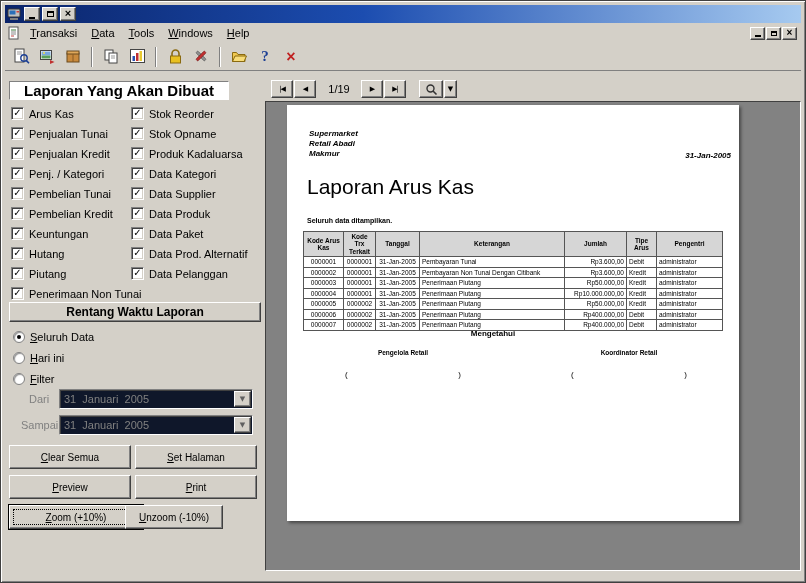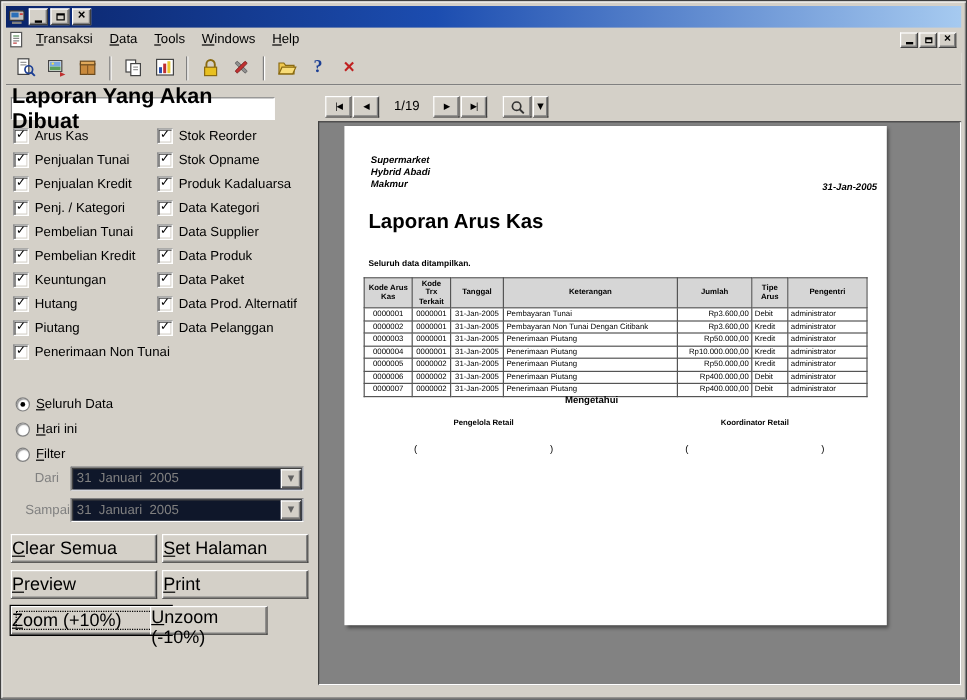--- a/index.html
+++ b/index.html
@@ -38,21 +38,21 @@
   .tsep{width:2px;height:20px;border-left:1px solid #808080;border-right:1px solid #fff;margin:0 4px}
   .glyph.help{color:#1c3f94;font-weight:bold;font-size:15px;font-family:"Liberation Serif",serif}
   .glyph.exit{color:#c02020;font-weight:bold;font-size:16px;line-height:1}
 
   
   .main{position:absolute;left:4px;right:4px;top:70px;bottom:4px;background:#d4d0c8}
 
   
   .panel-header{position:absolute;left:4px;top:10px;width:220px;height:19px;background:#fff;
     border:1px solid;border-color:#808080 #fff #fff #808080;display:flex;align-items:center;justify-content:center;
-    font-weight:bold;font-size:18px}
+    font-weight:bold;font-size:15px}
   .range-header{position:absolute;left:4px;top:231px;width:252px;height:20px;background:#d4d0c8;
     border:1px solid;border-color:#fff #404040 #404040 #fff;box-shadow:inset -1px -1px 0 #808080;
     display:flex;align-items:center;justify-content:center;font-weight:bold;font-size:12px}
 
   .cb-row,.rd-row{position:absolute;display:flex;align-items:center;gap:5px;height:15px;cursor:default}
   .cbx{width:13px;height:13px;background:#fff;border:1px solid;border-color:#808080 #fff #fff #808080;
     box-shadow:inset 1px 1px 0 #404040, inset -1px -1px 0 #d4d0c8;display:flex;align-items:center;justify-content:center;flex:none}
   .tick{font-family:"DejaVu Sans",sans-serif;font-size:10px;font-weight:bold;line-height:1;margin-top:-1px}
   .cb-label,.rd-label{font-size:11px;white-space:nowrap}
   .rdo{width:12px;height:12px;border-radius:50%;background:#fff;border:1px solid #808080;
@@ -62,22 +62,22 @@
   .dis-label{position:absolute;color:#808080;font-size:11px}
   .combo{position:absolute;height:20px;background:#0f172a;border:1px solid;border-color:#808080 #fff #fff #808080;
     box-shadow:inset 1px 1px 0 #404040;display:flex;align-items:center}
   .combo-text{flex:1;padding-left:4px;color:#808080;white-space:pre;font-size:11px;overflow:hidden}
   .combo-btn{width:17px;height:16px;margin-right:1px;background:#d4d0c8;border:1px solid;
     border-color:#fff #404040 #404040 #fff;box-shadow:inset -1px -1px 0 #808080;
     display:flex;align-items:center;justify-content:center}
   .dn{font-family:"DejaVu Sans",sans-serif;font-size:7px;color:#606060;line-height:1}
 
   .btn{position:absolute;height:24px;background:#d4d0c8;border:1px solid;border-color:#fff #404040 #404040 #fff;
-    box-shadow:inset -1px -1px 0 #808080;font-family:"Liberation Sans",sans-serif;font-size:15px;color:#000;
-    text-align:left;cursor:default}
+    box-shadow:inset -1px -1px 0 #808080;font-family:"Liberation Sans",sans-serif;font-size:10px;color:#000;
+    text-align:center;cursor:default}
   .btn.default{outline:1px solid #000}
   .btn.default::after{content:"";position:absolute;inset:3px;border:1px dotted #000}
 
   
   .pv-nav{position:absolute;left:260px;top:8px;right:0;height:20px;display:flex;align-items:center;padding-left:6px}
   .navbtn{width:22px;height:18px;background:#d4d0c8;border:1px solid;border-color:#fff #404040 #404040 #fff;
     box-shadow:inset -1px -1px 0 #808080;display:flex;align-items:center;justify-content:center;margin-right:1px}
   .navbtn.wide{width:24px}
   .navbtn.narrow{width:13px}
   .ng{font-family:"DejaVu Sans",sans-serif;font-size:7px;line-height:1;color:#000;letter-spacing:-1px}
@@ -85,21 +85,21 @@
   .nav-spacer{width:12px}
 
   .viewport{position:absolute;left:260px;top:30px;right:0;height:470px;background:#828282;
     border:1px solid;border-color:#404040 #fff #fff #404040;overflow:hidden}
   .page{position:absolute;left:21px;top:3px;width:452px;height:416px;background:#fff;
     box-shadow:2px 2px 3px rgba(0,0,0,.45)}
 
   
   .rpt-company{position:absolute;left:22px;top:24px;font-size:8px;font-weight:bold;font-style:italic;line-height:10px}
   .rpt-date{position:absolute;right:8px;top:46px;font-size:8px;font-weight:bold;font-style:italic}
-  .rpt-title{position:absolute;left:20px;top:70px;font-size:17px;font-weight:bold}
+  .rpt-title{position:absolute;left:20px;top:70px;font-size:21px;font-weight:normal}
   .rpt-sub{position:absolute;left:20px;top:112px;font-size:7px;font-weight:bold}
   .rpt-table{position:absolute;left:16px;top:126px;border-collapse:collapse;table-layout:fixed}
   .rpt-table th,.rpt-table td{border:1px solid #555;font-size:6.5px;line-height:1.15;padding:1px 2px;
     overflow:hidden;white-space:nowrap;font-family:"Liberation Sans",sans-serif}
   .rpt-table th{background:#d6d6d6;font-weight:bold;text-align:center;white-space:normal;vertical-align:middle}
   .rpt-table td:nth-child(-n+3){text-align:center}
   .rpt-table td:nth-child(4){text-align:left}
   .rpt-table td:nth-child(5){text-align:right}
   .rpt-ack{position:absolute;left:0;right:40px;top:224px;text-align:center;font-size:8px;font-weight:bold}
   .sign-block{position:absolute;top:244px;width:116px;text-align:center}
@@ -361,20 +361,21 @@
         </span>
         <span class="cb-label">Data Prod. Alternatif</span>
       </div>
     <div class="cb-row" style="left:126px;top:195px">
         <span class="cbx">
           <span class="tick">✓</span>
         </span>
         <span class="cb-label">Data Pelanggan</span>
       </div>
 
+    <div class="range-header">Rentang Waktu Laporan</div>
 
     <div class="rd-row" style="left:8px;top:258px">
         <span class="rdo checked"></span>
         <span class="rd-label"><u>S</u>eluruh Data</span>
       </div>
     <div class="rd-row" style="left:8px;top:279px">
         <span class="rdo"></span>
         <span class="rd-label"><u>H</u>ari ini</span>
       </div>
     <div class="rd-row" style="left:8px;top:300px">
@@ -429,21 +430,21 @@
         </span>
       <span class="navbtn narrow">
           <span class="dn" style="color:#000">▼</span>
         </span>
     </div>
 
     <div class="viewport">
       <div class="page">
         <div class="rpt-company">
           <div>Supermarket</div>
-          <div>Hybrid Abadi</div>
+          <div>Retail Abadi</div>
           <div>Makmur</div>
         </div>
         <div class="rpt-date">31-Jan-2005</div>
         <div class="rpt-title">Laporan Arus Kas</div>
         <div class="rpt-sub">Seluruh data ditampilkan.</div>
 
         <table class="rpt-table">
           <colgroup>
             <col style="width:40px">
               <col style="width:32px">

